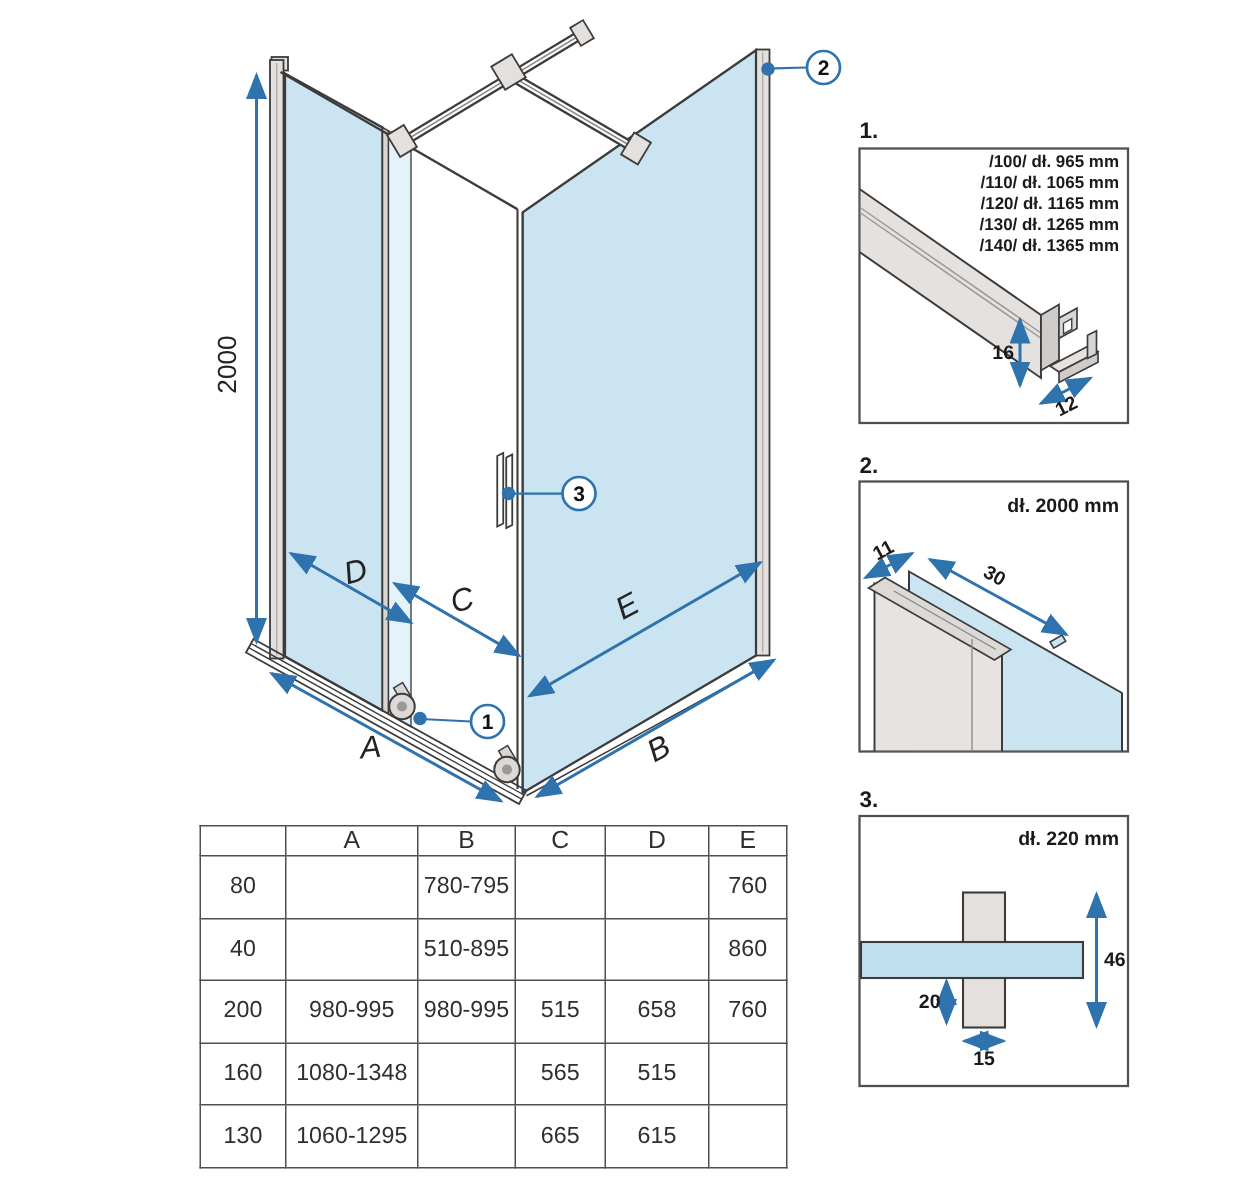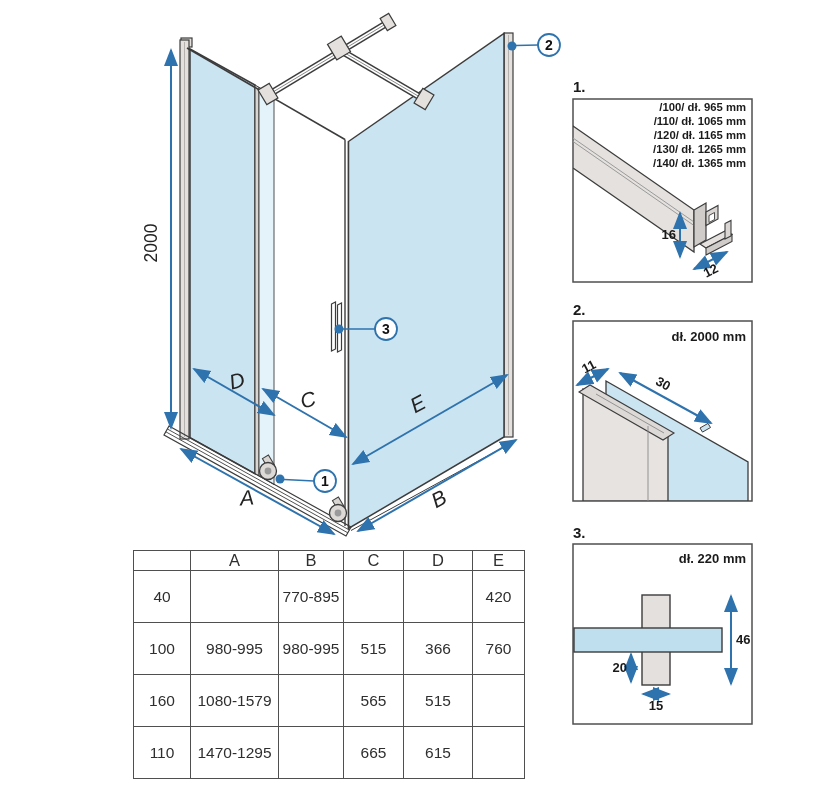--- a/index.html
+++ b/index.html
@@ -254,46 +254,54 @@
         <th></th>
         <th>A</th>
         <th>B</th>
         <th>C</th>
         <th>D</th>
         <th>E</th>
       </tr>
     </thead>
     <tbody>
       <tr>
+        <td>80</td>
+        <td></td>
+        <td>780-795</td>
+        <td></td>
+        <td></td>
+        <td>760</td>
+      </tr>
+      <tr>
         <td>40</td>
         <td></td>
-        <td>770-895</td>
-        <td></td>
-        <td></td>
-        <td>420</td>
-      </tr>
-      <tr>
-        <td>100</td>
+        <td>510-895</td>
+        <td></td>
+        <td></td>
+        <td>860</td>
+      </tr>
+      <tr>
+        <td>200</td>
         <td>980-995</td>
         <td>980-995</td>
         <td>515</td>
-        <td>366</td>
+        <td>658</td>
         <td>760</td>
       </tr>
       <tr>
         <td>160</td>
-        <td>1080-1579</td>
+        <td>1080-1348</td>
         <td></td>
         <td>565</td>
         <td>515</td>
         <td></td>
       </tr>
       <tr>
-        <td>110</td>
-        <td>1470-1295</td>
+        <td>130</td>
+        <td>1060-1295</td>
         <td></td>
         <td>665</td>
         <td>615</td>
         <td></td>
       </tr>
     </tbody>
   </table>
 </div>
 
 </div>

